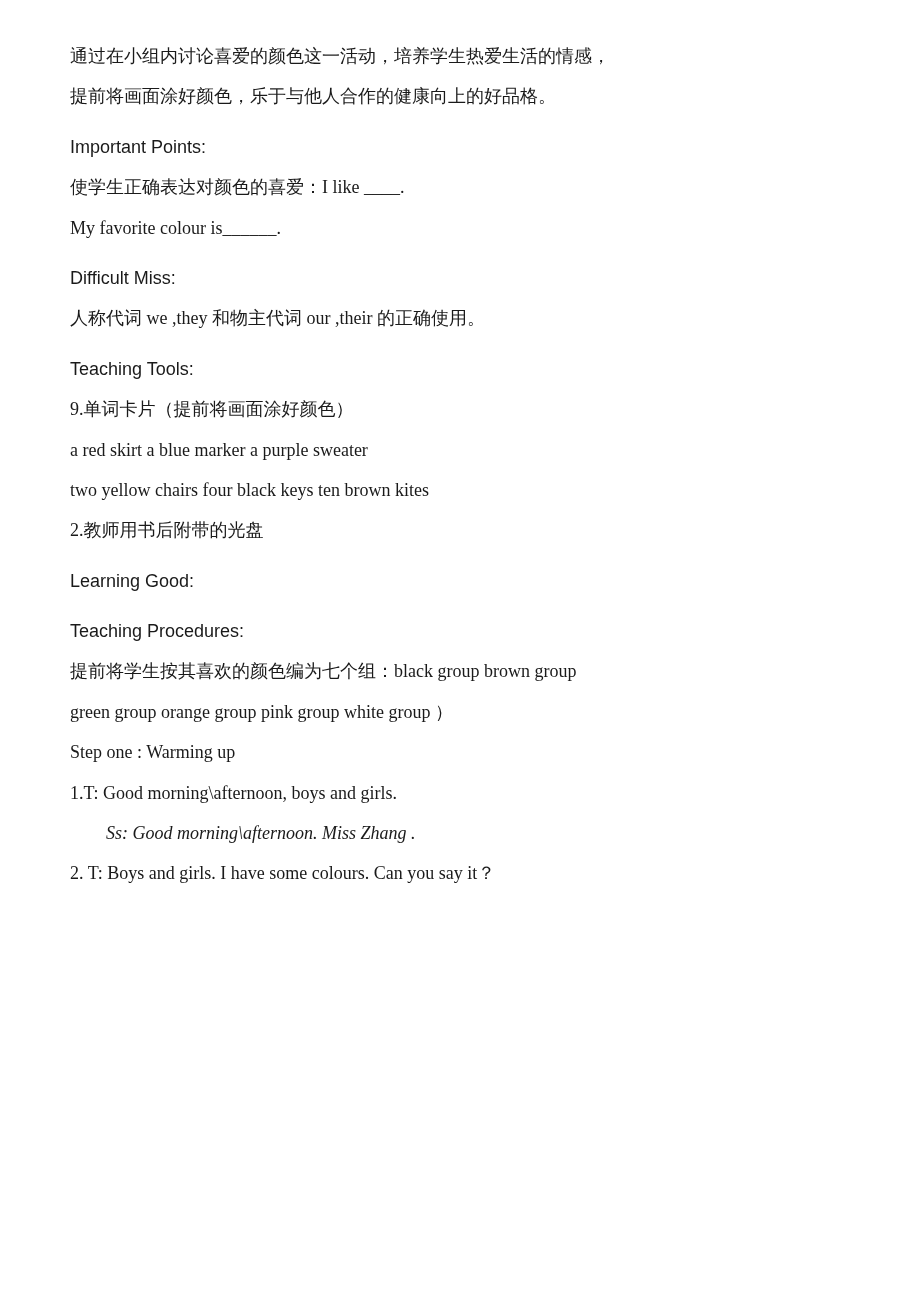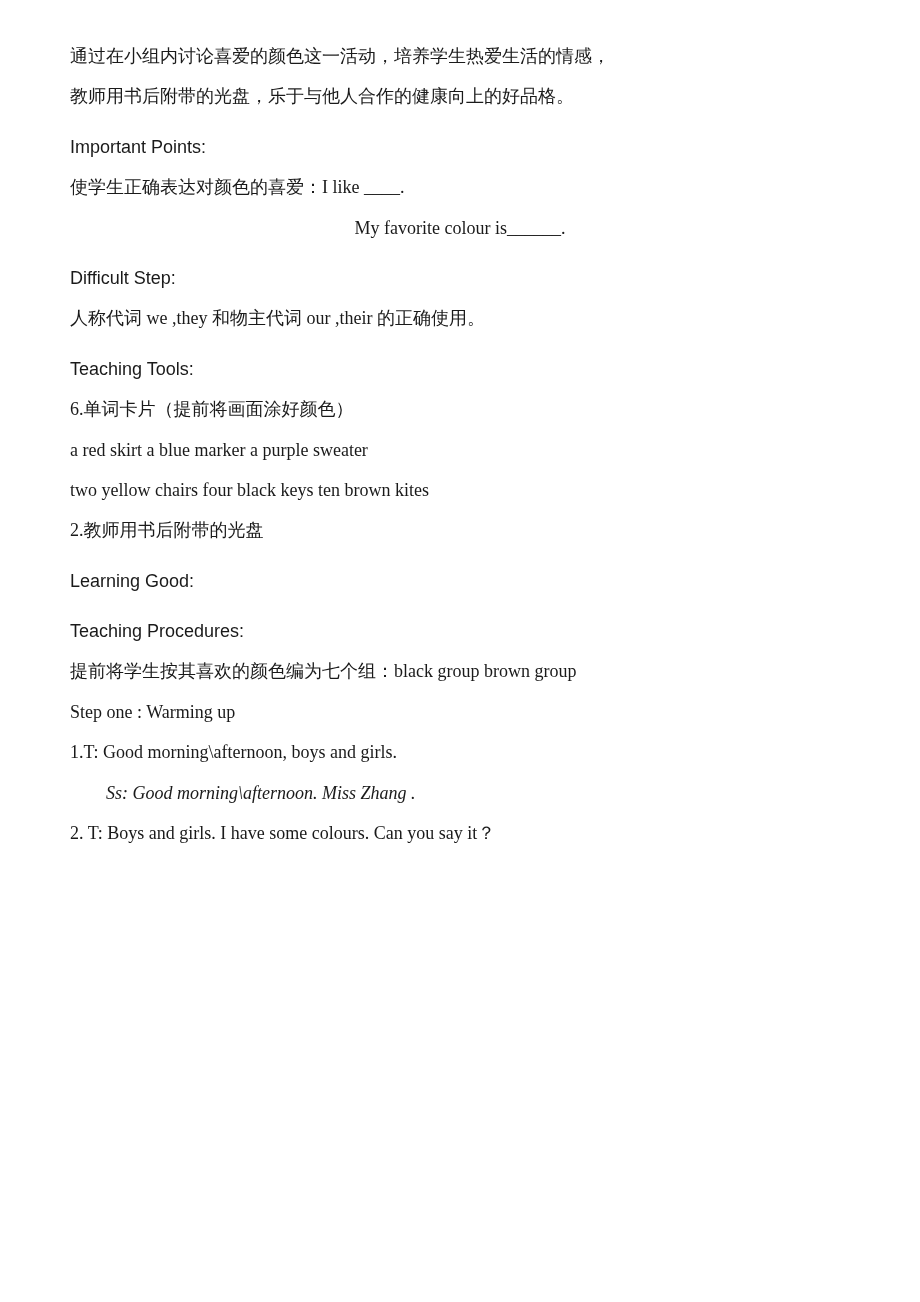--- a/index.html
+++ b/index.html
@@ -20,63 +20,63 @@
     .paragraph {
       margin-bottom: 8px;
     }
     .bold-heading {
       font-weight: normal;
       font-family: "SimHei", "黑体", Arial, sans-serif;
       margin-top: 18px;
       margin-bottom: 8px;
     }
     .indent-center {
-      text-align: center;
+      text-align: left;
       margin-bottom: 8px;
     }
     .indent-line {
       padding-left: 2em;
       margin-bottom: 8px;
       font-style: italic;
     }
   </style>
 </head>
 <body>
 
 <div>
 
   <div class="paragraph">
     <span>通过在小组内讨论喜爱的颜色这一活动，培养学生热爱生活的情感，</span>
   </div>
   <div class="paragraph">
-    <span>教师用书后附带的光盘，乐于与他人合作的健康向上的好品格。</span>
+    <span>提前将画面涂好颜色，乐于与他人合作的健康向上的好品格。</span>
   </div>
 
   <div class="bold-heading">
     <span>Important Points:</span>
   </div>
   <div class="paragraph">
     <span>使学生正确表达对颜色的喜爱：I  like   ____.</span>
   </div>
   <div class="indent-center">
     <span>My favorite colour is______.</span>
   </div>
 
   <div class="bold-heading">
-    <span>Difficult Step:</span>
+    <span>Difficult Miss:</span>
   </div>
   <div class="paragraph">
     <span>人称代词 we ,they  和物主代词 our ,their  的正确使用。</span>
   </div>
 
   <div class="bold-heading">
     <span>Teaching Tools:</span>
   </div>
   <div class="paragraph">
-    <span>6.单词卡片（提前将画面涂好颜色）</span>
+    <span>9.单词卡片（提前将画面涂好颜色）</span>
   </div>
   <div class="paragraph">
     <span>a red skirt         a blue marker              a purple sweater</span>
   </div>
   <div class="paragraph">
     <span>two yellow chairs      four black keys       ten brown kites</span>
   </div>
   <div class="paragraph">
     <span>2.教师用书后附带的光盘</span>
   </div>
@@ -85,20 +85,23 @@
     <span>Learning Good:</span>
   </div>
 
   <div class="bold-heading">
     <span>Teaching Procedures:</span>
   </div>
   <div class="paragraph">
     <span>提前将学生按其喜欢的颜色编为七个组：black group    brown group</span>
   </div>
   <div class="paragraph">
+    <span>green group    orange group   pink group   white group ）</span>
+  </div>
+  <div class="paragraph">
     <span>Step one : Warming up</span>
   </div>
   <div class="paragraph">
     <span>1.T: Good morning\afternoon, boys and girls.</span>
   </div>
   <div class="paragraph indent-line">
     <span>   Ss: Good morning\afternoon. Miss Zhang .</span>
   </div>
   <div class="paragraph">
     <span>2. T: Boys and girls. I have some colours. Can you say it？</span>

